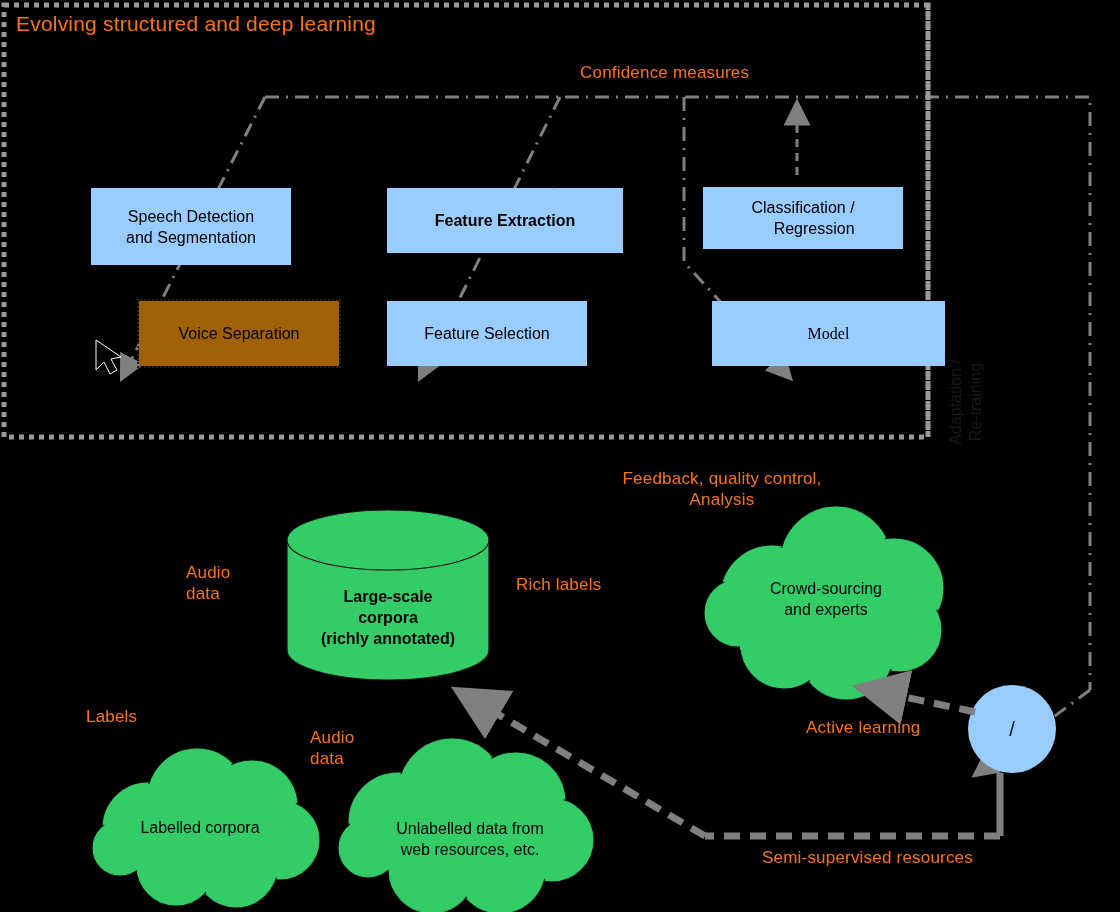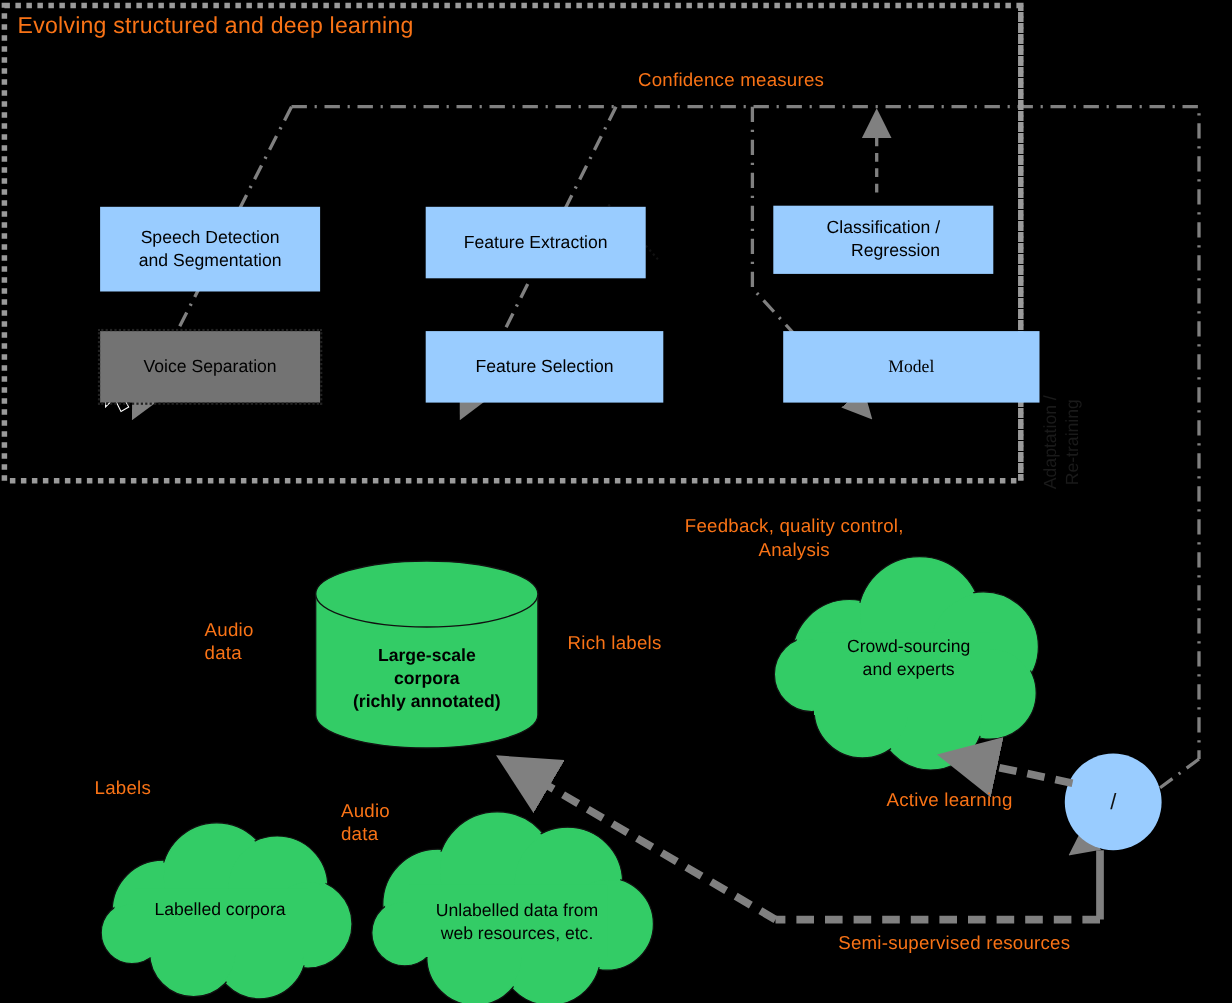--- a/index.html
+++ b/index.html
@@ -8,21 +8,21 @@
   #stage{position:relative;width:1120px;height:912px;background:#000;}
   #svglayer{position:absolute;left:0;top:0;width:1120px;height:912px;}
 
   .lbl{position:absolute;color:#f97316;font-size:17px;line-height:21px;
        white-space:pre;letter-spacing:.2px;}
   .lbl.title{font-size:21px;}
 
   .pbox{position:absolute;background:#99ccff;color:#000;
         display:flex;align-items:center;justify-content:center;
         text-align:center;font-size:16px;line-height:21px;white-space:pre;}
-  .pbox.sel{background:#737373;outline:2px dotted #222;outline-offset:0px;}
+  .pbox.sel{background:#a16207;outline:2px dotted #222;outline-offset:0px;margin-left:48px;}
 
   .cyl{position:absolute;}
   .cyl .txt{position:absolute;left:0;right:0;top:46px;text-align:center;
             font-weight:bold;font-size:16px;line-height:21px;color:#000;
             white-space:pre;}
   .cloudtxt{position:absolute;text-align:center;font-size:16px;line-height:21px;
             color:#000;white-space:pre;}
   .vert{position:absolute;transform:rotate(-90deg);transform-origin:left top;
         color:#1a1a1a;font-size:16px;line-height:20px;white-space:pre;
         text-align:center;}
@@ -136,23 +136,23 @@
 
   <div class="lbl title" style="left:16px; top:13px;">Evolving structured and deep learning</div>
 
   <div class="lbl" style="left:580px; top:62px;">Confidence measures</div>
 
   <div class="pbox" style="left:91px; top:188px; width:200px; height:77px;">Speech Detection
 and Segmentation</div>
 
   <div class="pbox sel" style="left:91px; top:301px; width:200px; height:65px;">Voice Separation</div>
 
-  <div class="pbox" style="left:387px; top:188px; width:200px; height:65px;">Feature Extraction</div>
+  <div class="pbox" style="left:387px; top:188px; width:236px; height:65px;font-weight:bold;">Feature Extraction</div>
 
-  <div class="pbox" style="left:387px; top:301px; width:216px; height:65px;">Feature Selection</div>
+  <div class="pbox" style="left:387px; top:301px; width:200px; height:65px;">Feature Selection</div>
 
   <div class="pbox" style="left:703px; top:187px; width:200px; height:62px;text-align:right;">Classification /
 Regression</div>
 
   <div class="pbox" style="left:712px; top:301px; width:233px; height:65px;font-family:Liberation Serif, serif;">Model</div>
 
   <div class="vert" style="left:946px; top:512px; width:220px;">Adaptation /</div>
   <div class="vert" style="left:966px; top:512px; width:220px;">Re-training</div>
 
   <div class="lbl" style="left:592px; top:468px; text-align:center; width:260px;">Feedback, quality control,

